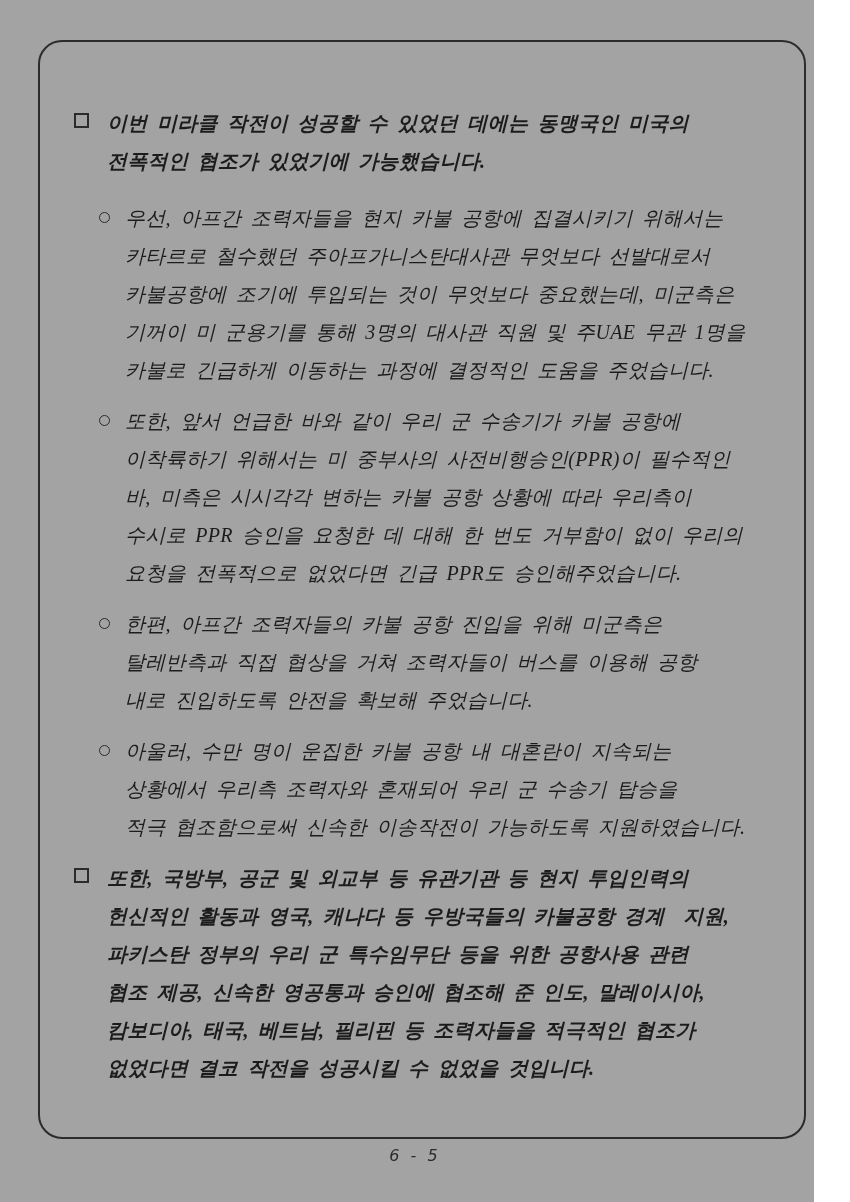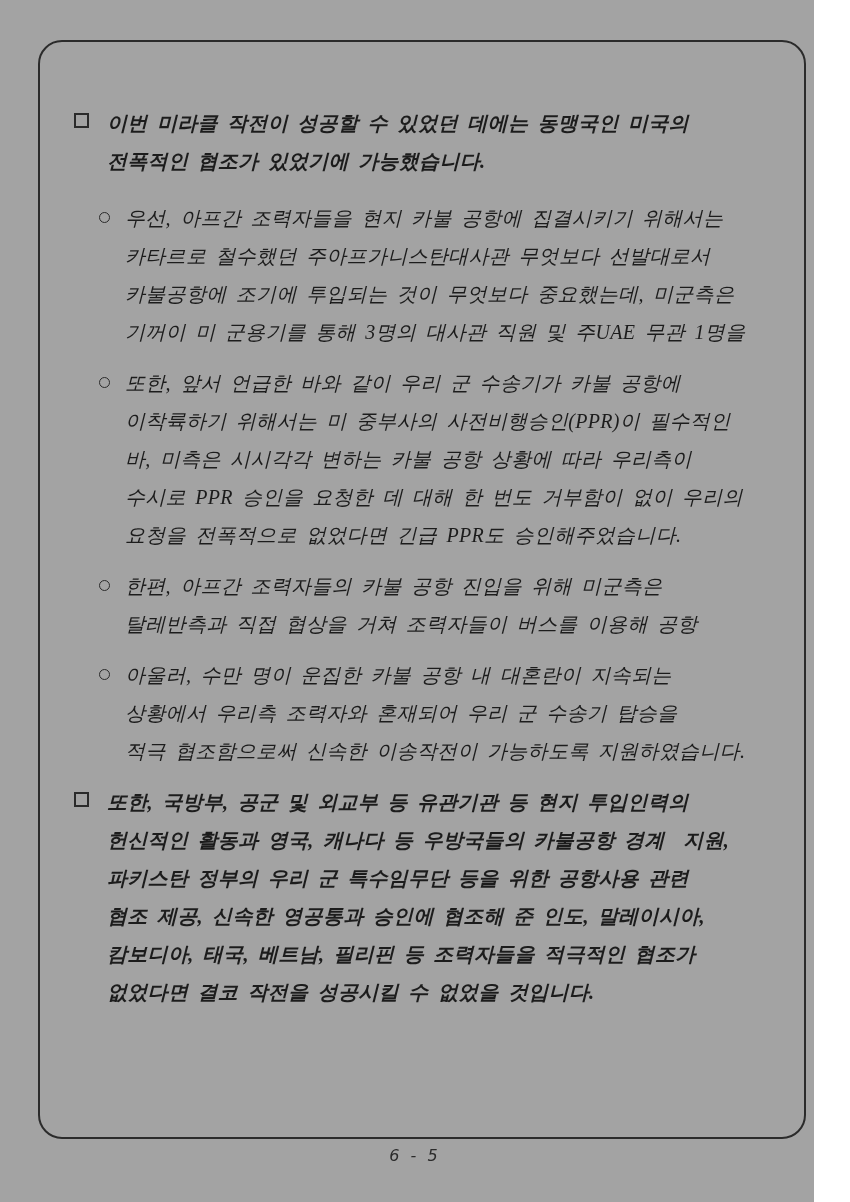--- a/index.html
+++ b/index.html
@@ -113,20 +113,21 @@
 
     <section class="block sub">
       <span class="bullet-col">
           <span class="circle-glyph"></span>
         </span>
       <div class="lines">
         <p>우선, 아프간 조력자들을 현지 카불 공항에 집결시키기 위해서는</p>
         <p>카타르로 철수했던 주아프가니스탄대사관 무엇보다 선발대로서</p>
         <p>카불공항에 조기에 투입되는 것이 무엇보다 중요했는데, 미군측은</p>
         <p>기꺼이 미 군용기를 통해 3명의 대사관 직원 및 주UAE 무관 1명을</p>
+        <p>카불로 긴급하게 이동하는 과정에 결정적인 도움을 주었습니다.</p>
       </div>
     </section>
 
     <section class="block sub">
       <span class="bullet-col">
           <span class="circle-glyph"></span>
         </span>
       <div class="lines">
         <p>또한, 앞서 언급한 바와 같이 우리 군 수송기가 카불 공항에</p>
         <p>이착륙하기 위해서는 미 중부사의 사전비행승인(PPR)이 필수적인</p>
@@ -136,20 +137,21 @@
       </div>
     </section>
 
     <section class="block sub">
       <span class="bullet-col">
           <span class="circle-glyph"></span>
         </span>
       <div class="lines">
         <p>한편, 아프간 조력자들의 카불 공항 진입을 위해 미군측은</p>
         <p>탈레반측과 직접 협상을 거쳐 조력자들이 버스를 이용해 공항</p>
+        <p>내로 진입하도록 안전을 확보해 주었습니다.</p>
       </div>
     </section>
 
     <section class="block sub">
       <span class="bullet-col">
           <span class="circle-glyph"></span>
         </span>
       <div class="lines">
         <p>아울러, 수만 명이 운집한 카불 공항 내 대혼란이 지속되는</p>
         <p>상황에서 우리측 조력자와 혼재되어 우리 군 수송기 탑승을</p>

